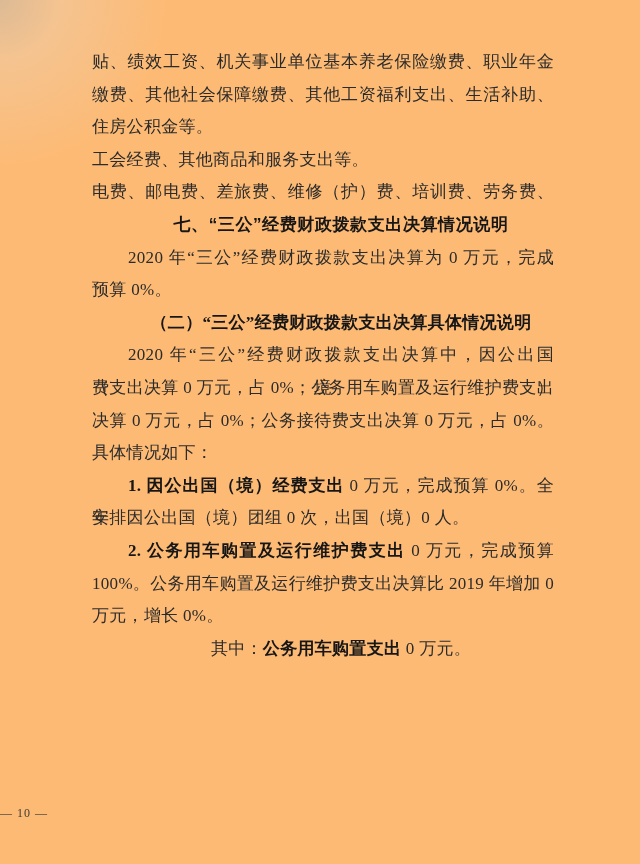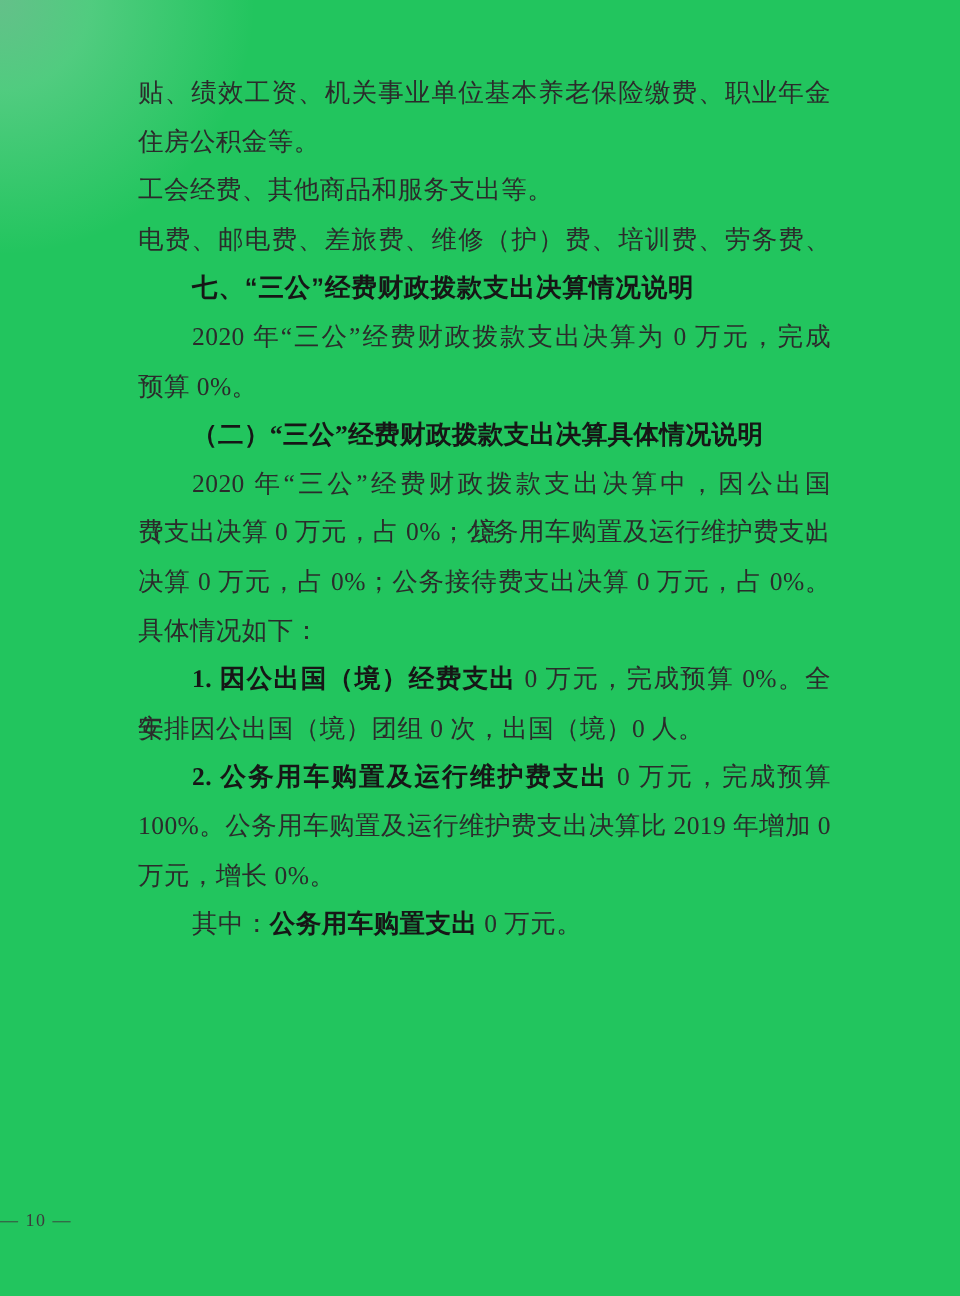--- a/index.html
+++ b/index.html
@@ -1,20 +1,20 @@
 <!DOCTYPE html>
 <html><head>
 <meta charset="utf-8">
 <style>
   html, body { margin: 0; padding: 0; background: #ffffff; }
   .page {
     position: relative;
     width: 640px;
     height: 864px;
-    background: #22c55e;
+    background: #fdba74;
     overflow: hidden;
     font-family: "Liberation Serif", "DejaVu Serif", serif;
     color: #262626;
   }
   .corner-shade {
     position: absolute;
     left: 0; top: 0;
     width: 240px; height: 220px;
     background: radial-gradient(circle at 0 0, rgba(180,186,190,0.45) 0%, rgba(220,224,227,0.25) 60px, rgba(255,255,255,0) 170px);
     pointer-events: none;
@@ -26,21 +26,21 @@
     width: 462px;
   }
   .line {
     height: 32.6px;
     line-height: 32.6px;
     font-size: 17px;
     white-space: pre-wrap;
     letter-spacing: 0.3px;
     color: #2b2b2b;
   }
-  .line.indent { text-indent: 36px; }
+  .line.indent { text-indent: 36px; text-align: center; }
   .line.justify {
     text-align: justify;
     text-align-last: justify;
     text-justify: inter-character;
   }
   .line .bold { font-weight: bold; color: #161616; }
   .line.hei {
     font-family: "Liberation Sans", "DejaVu Sans", sans-serif;
     font-weight: bold;
     color: #141414;
@@ -56,20 +56,21 @@
     letter-spacing: 1px;
   }
 </style>
 </head>
 <body>
 
 <div class="page">
   <div class="corner-shade"></div>
   <div class="text-block">
       <div class="line justify"><span>贴、绩效工资、机关事业单位基本养老保险缴费、职业年金</span></div>
+      <div class="line justify"><span>缴费、其他社会保障缴费、其他工资福利支出、生活补助、</span></div>
       <div class="line"><span>住房公积金等。</span></div>
       <div class="line"><span>工会经费、其他商品和服务支出等。</span></div>
       <div class="line justify"><span>电费、邮电费、差旅费、维修（护）费、培训费、劳务费、</span></div>
       <div class="line indent hei"><span class="bold">七、“三公”经费财政拨款支出决算情况说明</span></div>
       <div class="line indent justify"><span>2020 年“三公”经费财政拨款支出决算为 0 万元，完成</span></div>
       <div class="line"><span>预算 0%。</span></div>
       <div class="line indent"><span class="bold">（二）“三公”经费财政拨款支出决算具体情况说明</span></div>
       <div class="line indent justify"><span>2020 年“三公”经费财政拨款支出决算中，因公出国（境）</span></div>
       <div class="line justify"><span>费支出决算 0 万元，占 0%；公务用车购置及运行维护费支出</span></div>
       <div class="line justify"><span>决算 0 万元，占 0%；公务接待费支出决算 0 万元，占 0%。</span></div>

